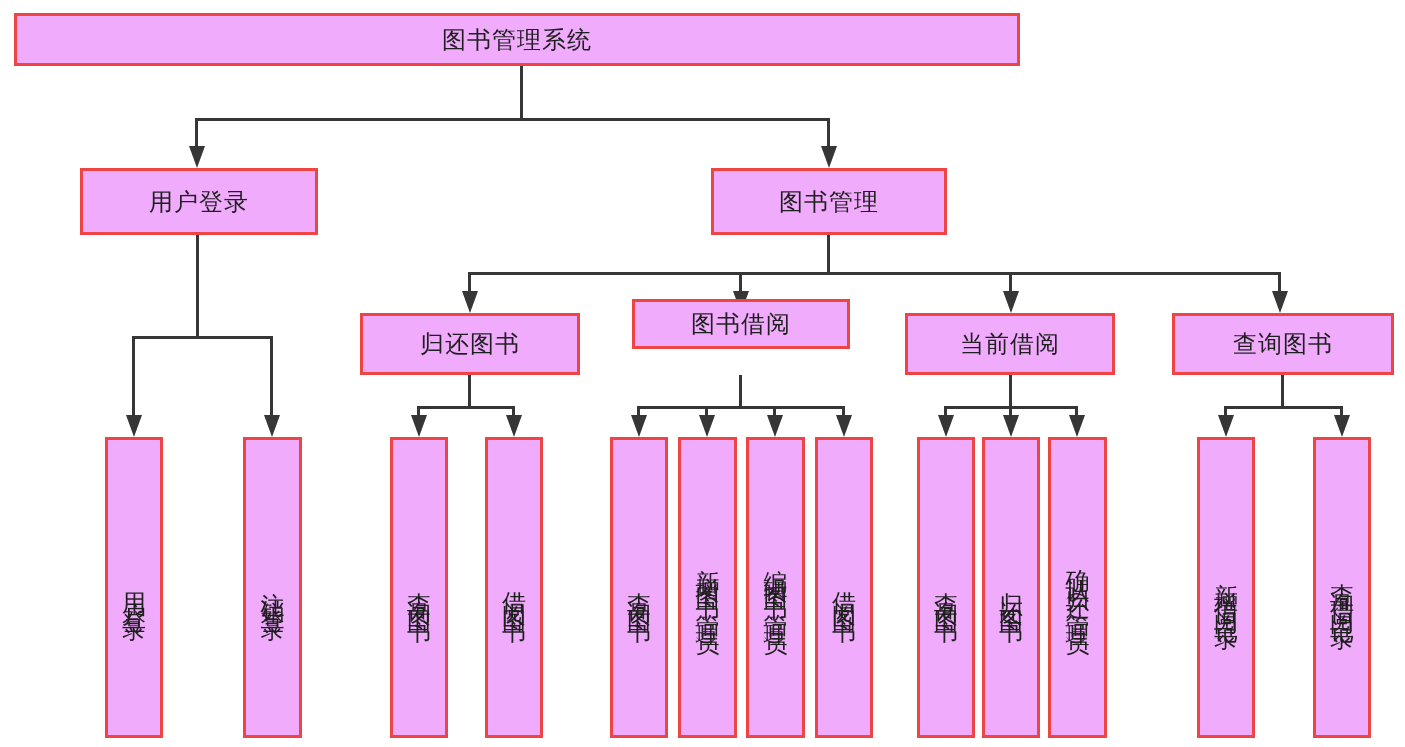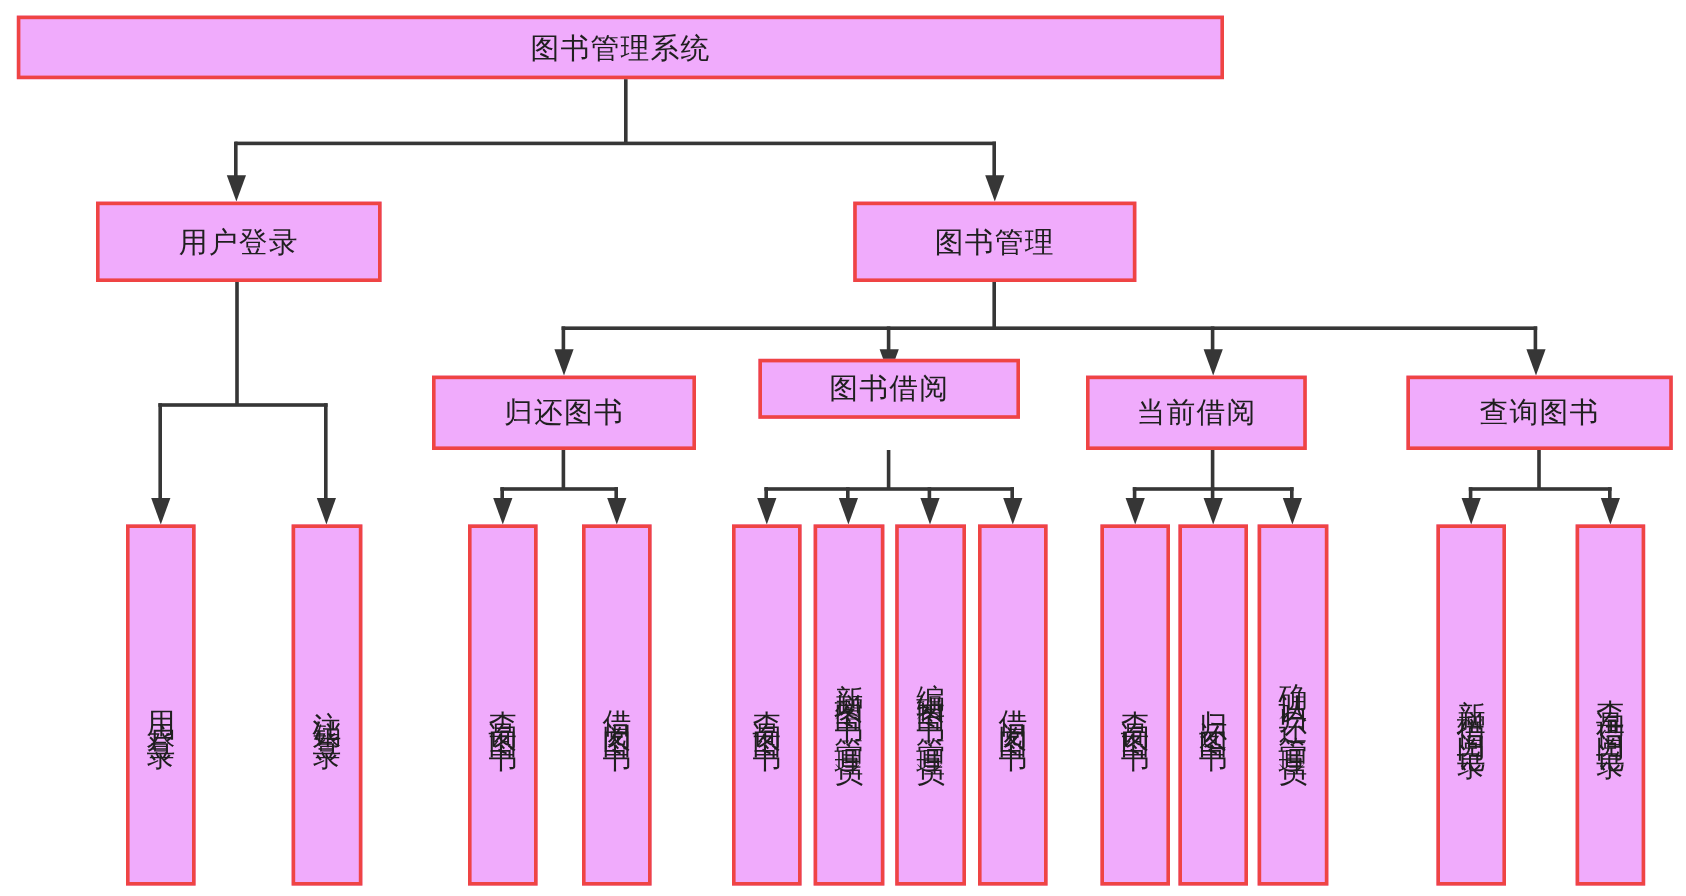--- a/index.html
+++ b/index.html
@@ -85,21 +85,21 @@
   <div class="ahead" style="left:462px; top:291px"></div>
   <div class="vline" style="left:739px; top:272px; height:22px"></div>
   <div class="ahead" style="left:733px; top:291px"></div>
   <div class="vline" style="left:1009px; top:272px; height:22px"></div>
   <div class="ahead" style="left:1003px; top:291px"></div>
   <div class="vline" style="left:1278px; top:272px; height:22px"></div>
   <div class="ahead" style="left:1272px; top:291px"></div>
 
   <div class="box" style="left:360px; top:313px; width:220px; height:62px">归还图书</div>
   <div class="box" style="left:632px; top:299px; width:218px; height:50px">图书借阅</div>
-  <div class="box" style="left:905px; top:313px; width:184px; height:62px">当前借阅</div>
+  <div class="box" style="left:905px; top:313px; width:210px; height:62px">当前借阅</div>
   <div class="box" style="left:1172px; top:313px; width:222px; height:62px">查询图书</div>
 
   <div class="vline" style="left:468px; top:375px; height:33px"></div>
   <div class="hline" style="left:417px; top:406px; width:98px"></div>
   <div class="vline" style="left:417px; top:406px; height:12px"></div>
   <div class="ahead" style="left:411px; top:415px"></div>
   <div class="vline" style="left:512px; top:406px; height:12px"></div>
   <div class="ahead" style="left:506px; top:415px"></div>
 
   <div class="vline" style="left:739px; top:375px; height:33px"></div>

